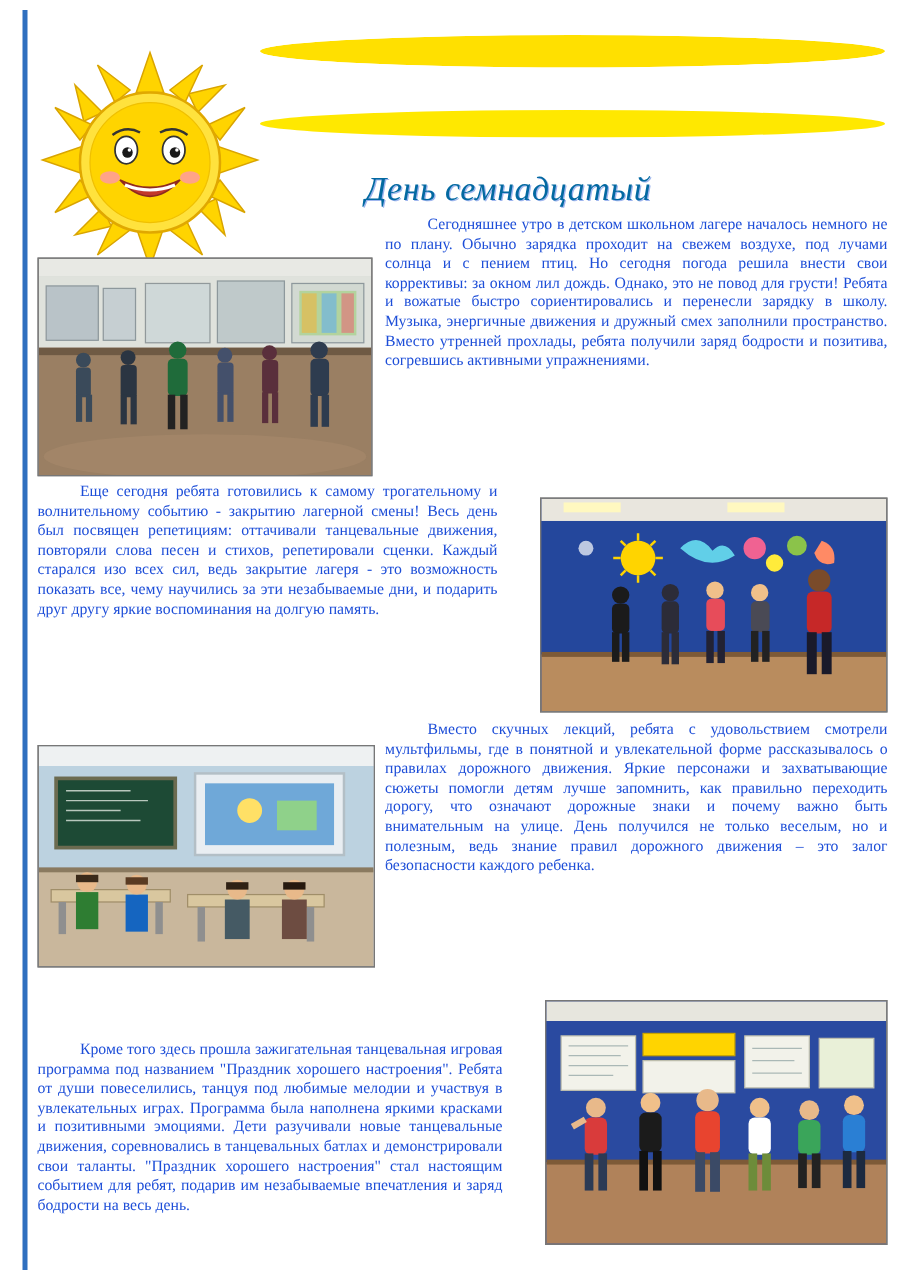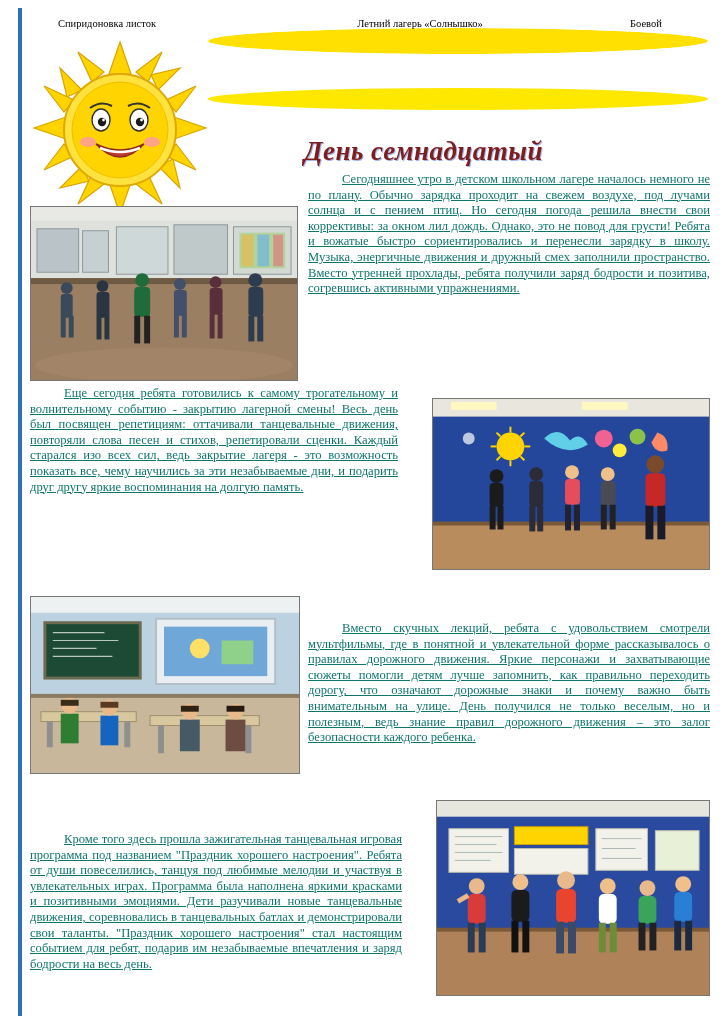--- a/index.html
+++ b/index.html
@@ -60,39 +60,38 @@
   }
   
   .sun {
     position: absolute;
     left: 30px; top: 38px;
     width: 180px; height: 180px;
   }
   
   .title {
     position: absolute;
-    left: 304px; top: 136px;
+    left: 292px; top: 136px;
     width: 400px;
     font-family: "Liberation Serif", serif;
     font-size: 27px;
-    font-weight: bold;
+    font-weight: normal;
     font-style: italic;
-    color: #7f1d1d;
+    color: #0369a1;
     letter-spacing: 0.5px;
     text-shadow: 1px 1px 0 #9fb6ee;
   }
   
   .p {
     position: absolute;
     text-align: justify;
     font-size: 12.6px;
     line-height: 15.6px;
-    color: #0f766e;
+    color: #1d4ed8;
     hyphens: auto;
-    text-decoration: underline;
   }
   .p .ind { display: inline-block; width: 34px; }
 
   
   .photo {
     position: absolute;
     background: #888;
     overflow: hidden;
     border: 1px solid #777;
   }
@@ -100,25 +99,20 @@
 </head>
 <body>
 
 <div class="page">
 
   <div class="left-border"></div>
 
   <div class="lens1"></div>
   <div class="lens2"></div>
 
-  <div class="hdr">
-    <div class="hdr-left">Спиридоновка листок</div>
-    <div class="hdr-center">Летний лагерь «Солнышко»</div>
-    <div class="hdr-right">Боевой</div>
-  </div>
 
   <svg class="sun" viewBox="0 0 180 180">
     <g fill="#ffd400" stroke="#d9a400" stroke-width="1.2">
       <path d="M90 4 L101 36 L79 36 Z"></path>
       <path d="M176 90 L144 101 L144 79 Z"></path>
       <path d="M90 176 L79 144 L101 144 Z"></path>
       <path d="M4 90 L36 79 L36 101 Z"></path>
       <path d="M150 30 L128 52 L121 37 Z"></path>
       <path d="M150 150 L128 128 L143 121 Z"></path>
       <path d="M30 150 L52 128 L59 143 Z"></path>
@@ -321,21 +315,21 @@
         <rect x="151" y="110" width="18" height="6" fill="#2f2114"></rect>
       </g>
       <g>
         <rect x="196" y="124" width="20" height="32" fill="#6d4c41"></rect>
         <circle cx="206" cy="116" r="8" fill="#e8b98a"></circle>
         <rect x="197" y="110" width="18" height="6" fill="#26190f"></rect>
       </g>
     </svg>
   </div>
 
-  <div class="p" style="left:308px; top:621px; width:402px;">
+  <div class="p" style="left:308px; top:576px; width:402px;">
     <span class="ind"></span><span>Вместо скучных лекций, ребята с удовольствием смотрели мультфильмы, где в понятной и увлекательной форме рассказывалось о правилах дорожного движения. Яркие персонажи и захватывающие сюжеты помогли детям лучше запомнить, как правильно переходить дорогу, что означают дорожные знаки и почему важно быть внимательным на улице. День получился не только веселым, но и полезным, ведь знание правил дорожного движения – это залог безопасности каждого ребенка.</span>
   </div>
 
   <div class="photo" style="left:436px; top:800px; width:274px; height:196px;">
     <svg width="100%" height="100%" viewBox="0 0 274 196" preserveAspectRatio="none">
       <rect width="274" height="196" fill="#23418f"></rect>
       <rect x="0" y="0" width="274" height="16" fill="#e7e6de"></rect>
       <rect x="0" y="16" width="274" height="114" fill="#2a4aa0"></rect>
 
       <rect x="12" y="28" width="60" height="44" fill="#f2f2ea" stroke="#bfbfae"></rect>

